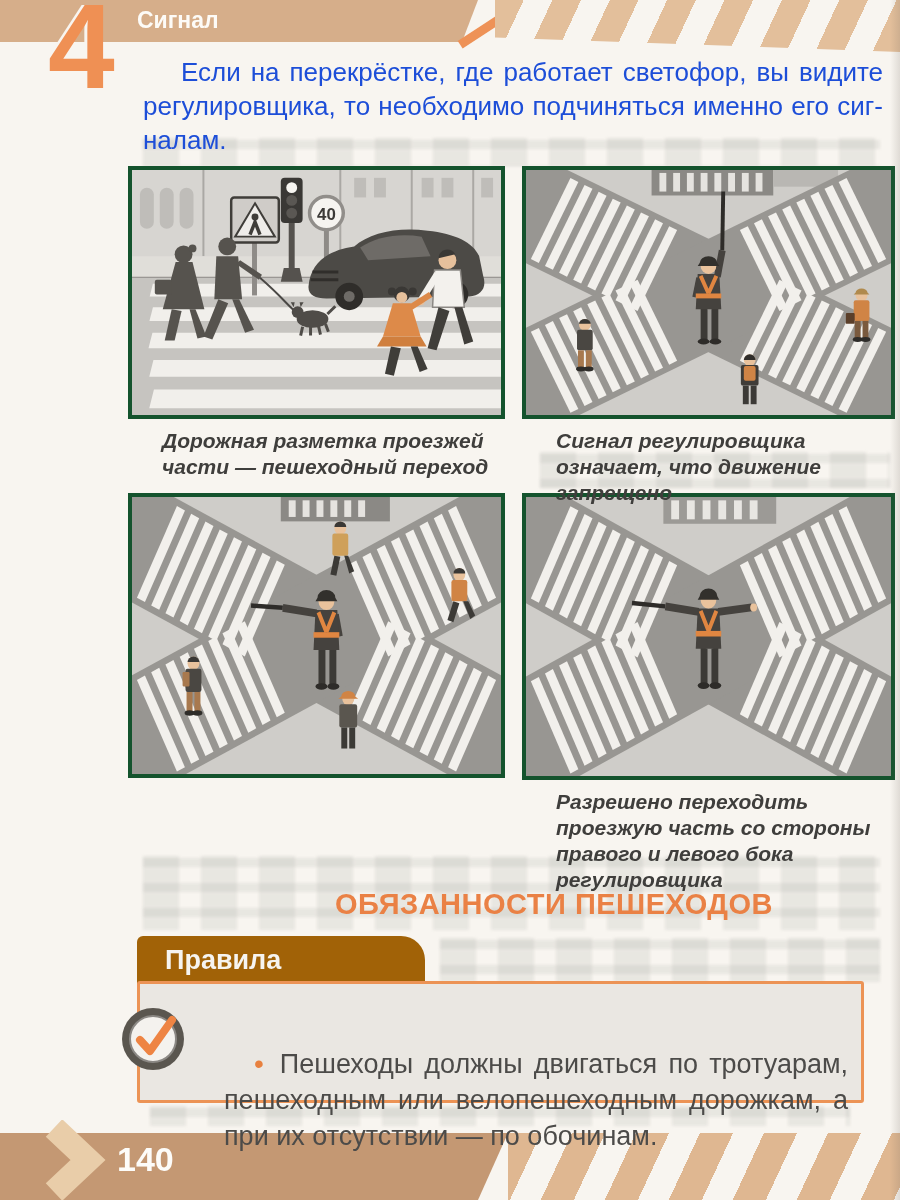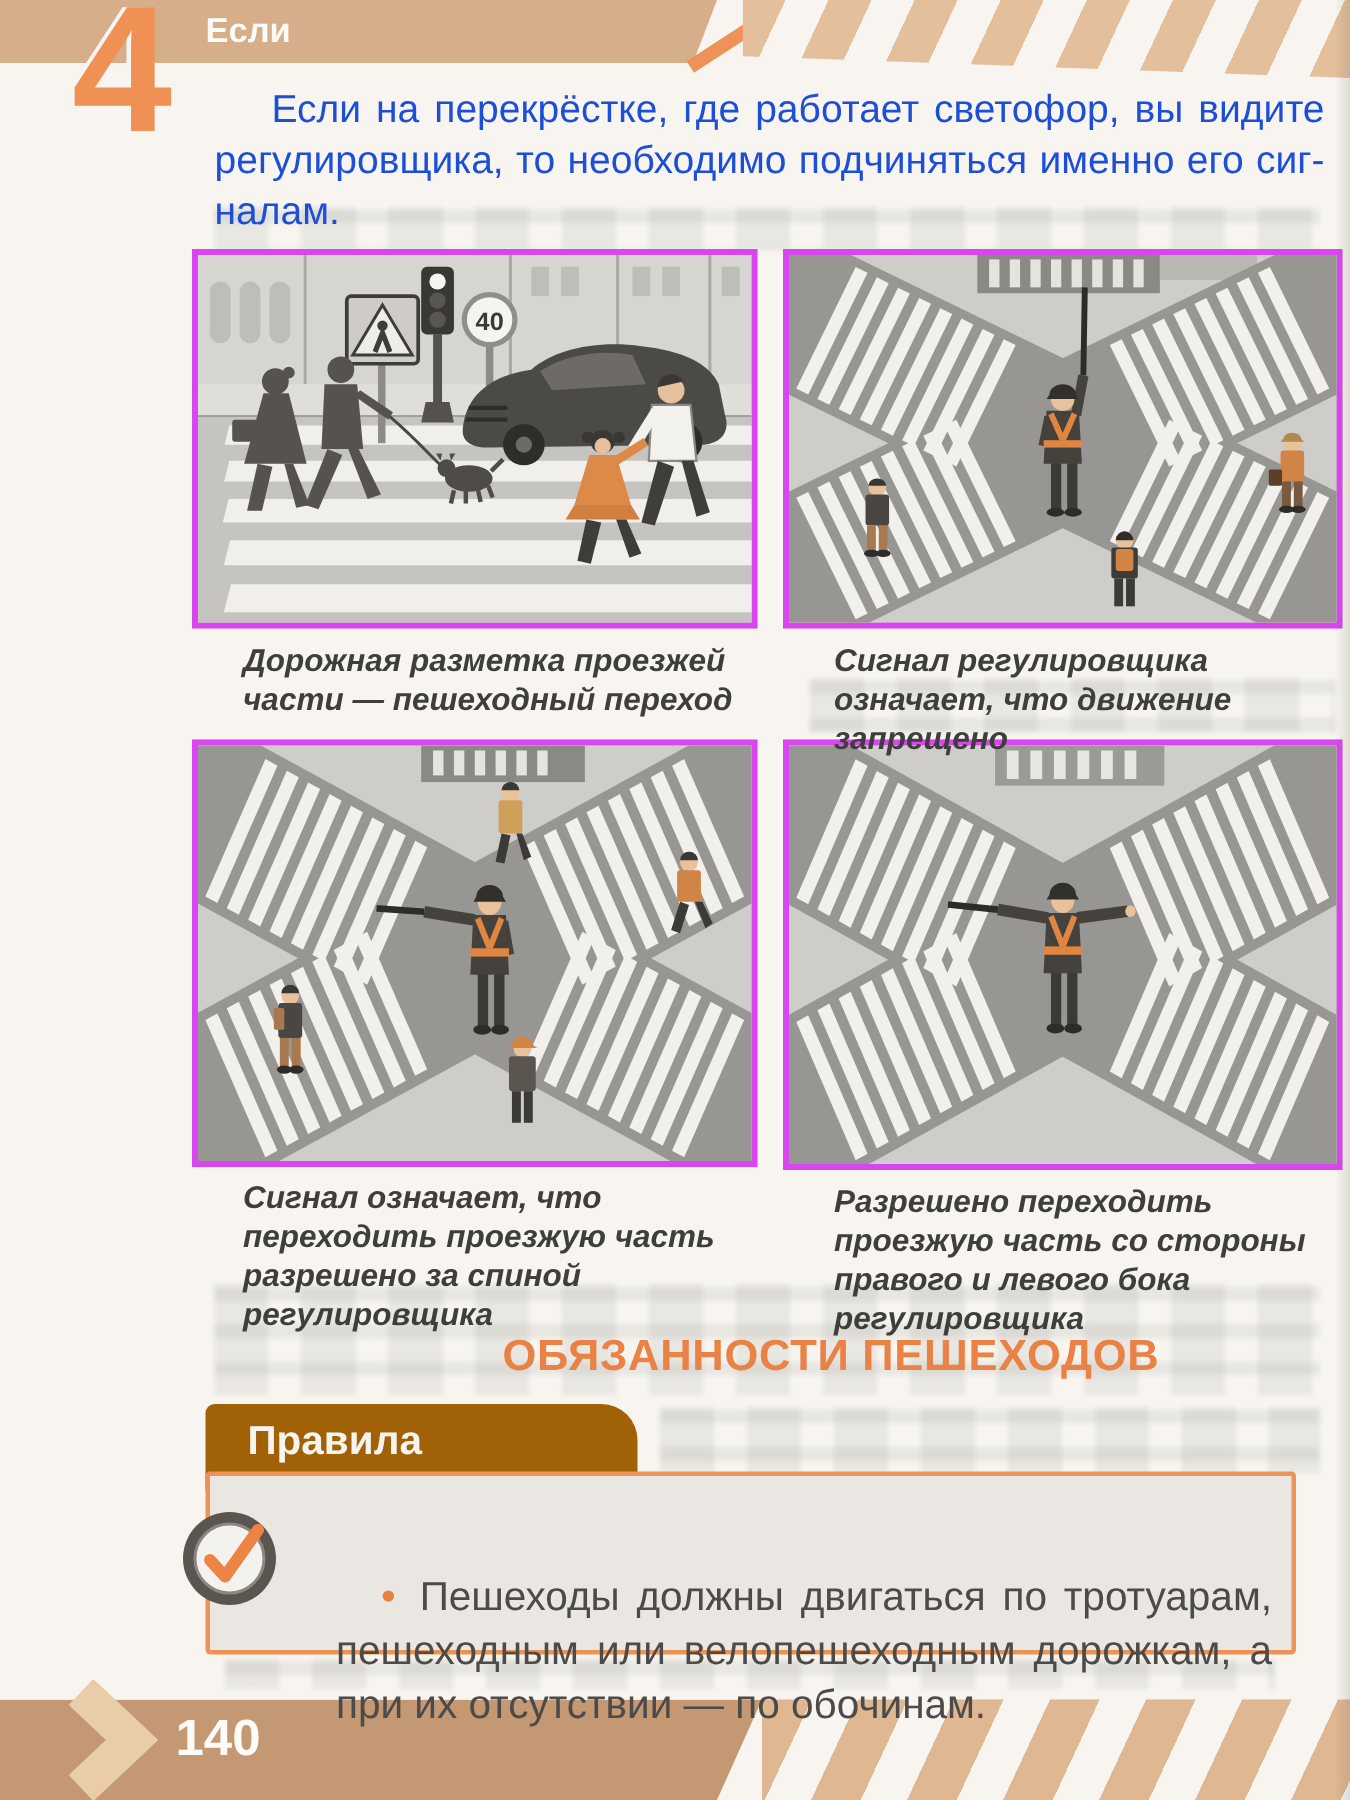--- a/index.html
+++ b/index.html
@@ -13,21 +13,21 @@
   .stripes-top{position:absolute;left:495px;top:0;width:405px;height:52px;
                background:repeating-linear-gradient(115deg,#e3bf9b 0 26px,rgba(0,0,0,0) 26px 52px);
                clip-path:polygon(0 0,100% 0,100% 100%,0 72%);}
   .chapter-num{position:absolute;left:48px;top:-14px;font-size:120px;font-weight:bold;
                color:#ef9054;line-height:1;text-shadow:-3px 0 0 #f8f5f0;}
   .chapter-label{position:absolute;left:137px;top:7px;font-size:23px;font-weight:bold;color:#fdfbf7;}
   
   .intro{position:absolute;left:143px;top:56px;width:740px;font-size:26px;line-height:1.3;
          color:#1d4ed8;text-align:justify;text-indent:38px;}
   
-  .fig{position:absolute;border:4px solid #d946ef;background:#d8d6d2;box-sizing:border-box;}
+  .fig{position:absolute;border:4px solid #14532d;background:#d8d6d2;box-sizing:border-box;}
   .fig svg{display:block;width:100%;height:100%;}
   #fig1{left:128px;top:166px;width:377px;height:253px;}
   #fig2{left:522px;top:166px;width:373px;height:253px;}
   #fig3{left:128px;top:493px;width:377px;height:285px;}
   #fig4{left:522px;top:493px;width:373px;height:287px;}
   .caption{position:absolute;width:356px;font-size:21px;font-weight:bold;font-style:italic;
            color:#3f3e3c;line-height:1.24;margin-left:32px;}
   #cap1{left:130px;top:428px;}
   #cap2{left:524px;top:428px;}
   #cap3{left:130px;top:786px;}
@@ -67,21 +67,21 @@
   <div class="ghost" style="left:143px;top:138px;width:737px;height:28px;"></div>
   <div class="ghost" style="left:540px;top:452px;width:350px;height:36px;"></div>
   <div class="ghost" style="left:143px;top:856px;width:737px;height:74px;"></div>
   <div class="ghost" style="left:440px;top:938px;width:440px;height:44px;"></div>
   <div class="ghost" style="left:150px;top:1106px;width:700px;height:20px;"></div>
 
   <div class="top-bar"></div>
   <div class="top-sliver"></div>
   <div class="stripes-top"></div>
   <div class="chapter-num">4</div>
-  <div class="chapter-label">Если</div>
+  <div class="chapter-label">Сигнал</div>
 
   <div class="intro">Если на перекрёстке, где работает светофор, вы видите регулировщика, то необходимо подчиняться именно его сиг­налам.</div>
 
   <div class="fig" id="fig1">
     <svg viewBox="0 0 372 250" preserveAspectRatio="none">
       <rect width="372" height="250" fill="#d7d5d1"></rect>
       <g stroke="#aaa8a4" stroke-width="2">
         <line x1="72" y1="0" x2="72" y2="88"></line>
           <line x1="210" y1="0" x2="210" y2="88"></line>
         <line x1="282" y1="0" x2="282" y2="88"></line>
@@ -456,21 +456,20 @@
         <path d="M-8,-14 L0,4 M8,-14 L0,4" stroke="#e08641" stroke-width="4" fill="none"></path>
         <rect x="-13" y="4" width="26" height="5" fill="#e08641"></rect>
         <circle cy="-24" r="8" fill="#e9c29c"></circle>
         <path d="M-9,-27 a9,7 0 0 1 18,0 l2,3 h-22 z" fill="#32302c"></path>
       </g>
     </svg>
   </div>
 
   <div class="caption" id="cap1">Дорожная разметка проезжей части — пешеходный переход</div>
   <div class="caption" id="cap2">Сигнал регулировщика означает, что движение запрещено</div>
-  <div class="caption" id="cap3">Сигнал означает, что переходить проезжую часть разрешено за спиной регулировщика</div>
   <div class="caption" id="cap4">Разрешено переходить проезжую часть со стороны правого и левого бока регулировщика</div>
 
   <div class="section-heading">ОБЯЗАННОСТИ ПЕШЕХОДОВ</div>
 
   <div class="rules-tab">
     <span>Правила</span>
   </div>
 
   <div class="rules-box"></div>
 

